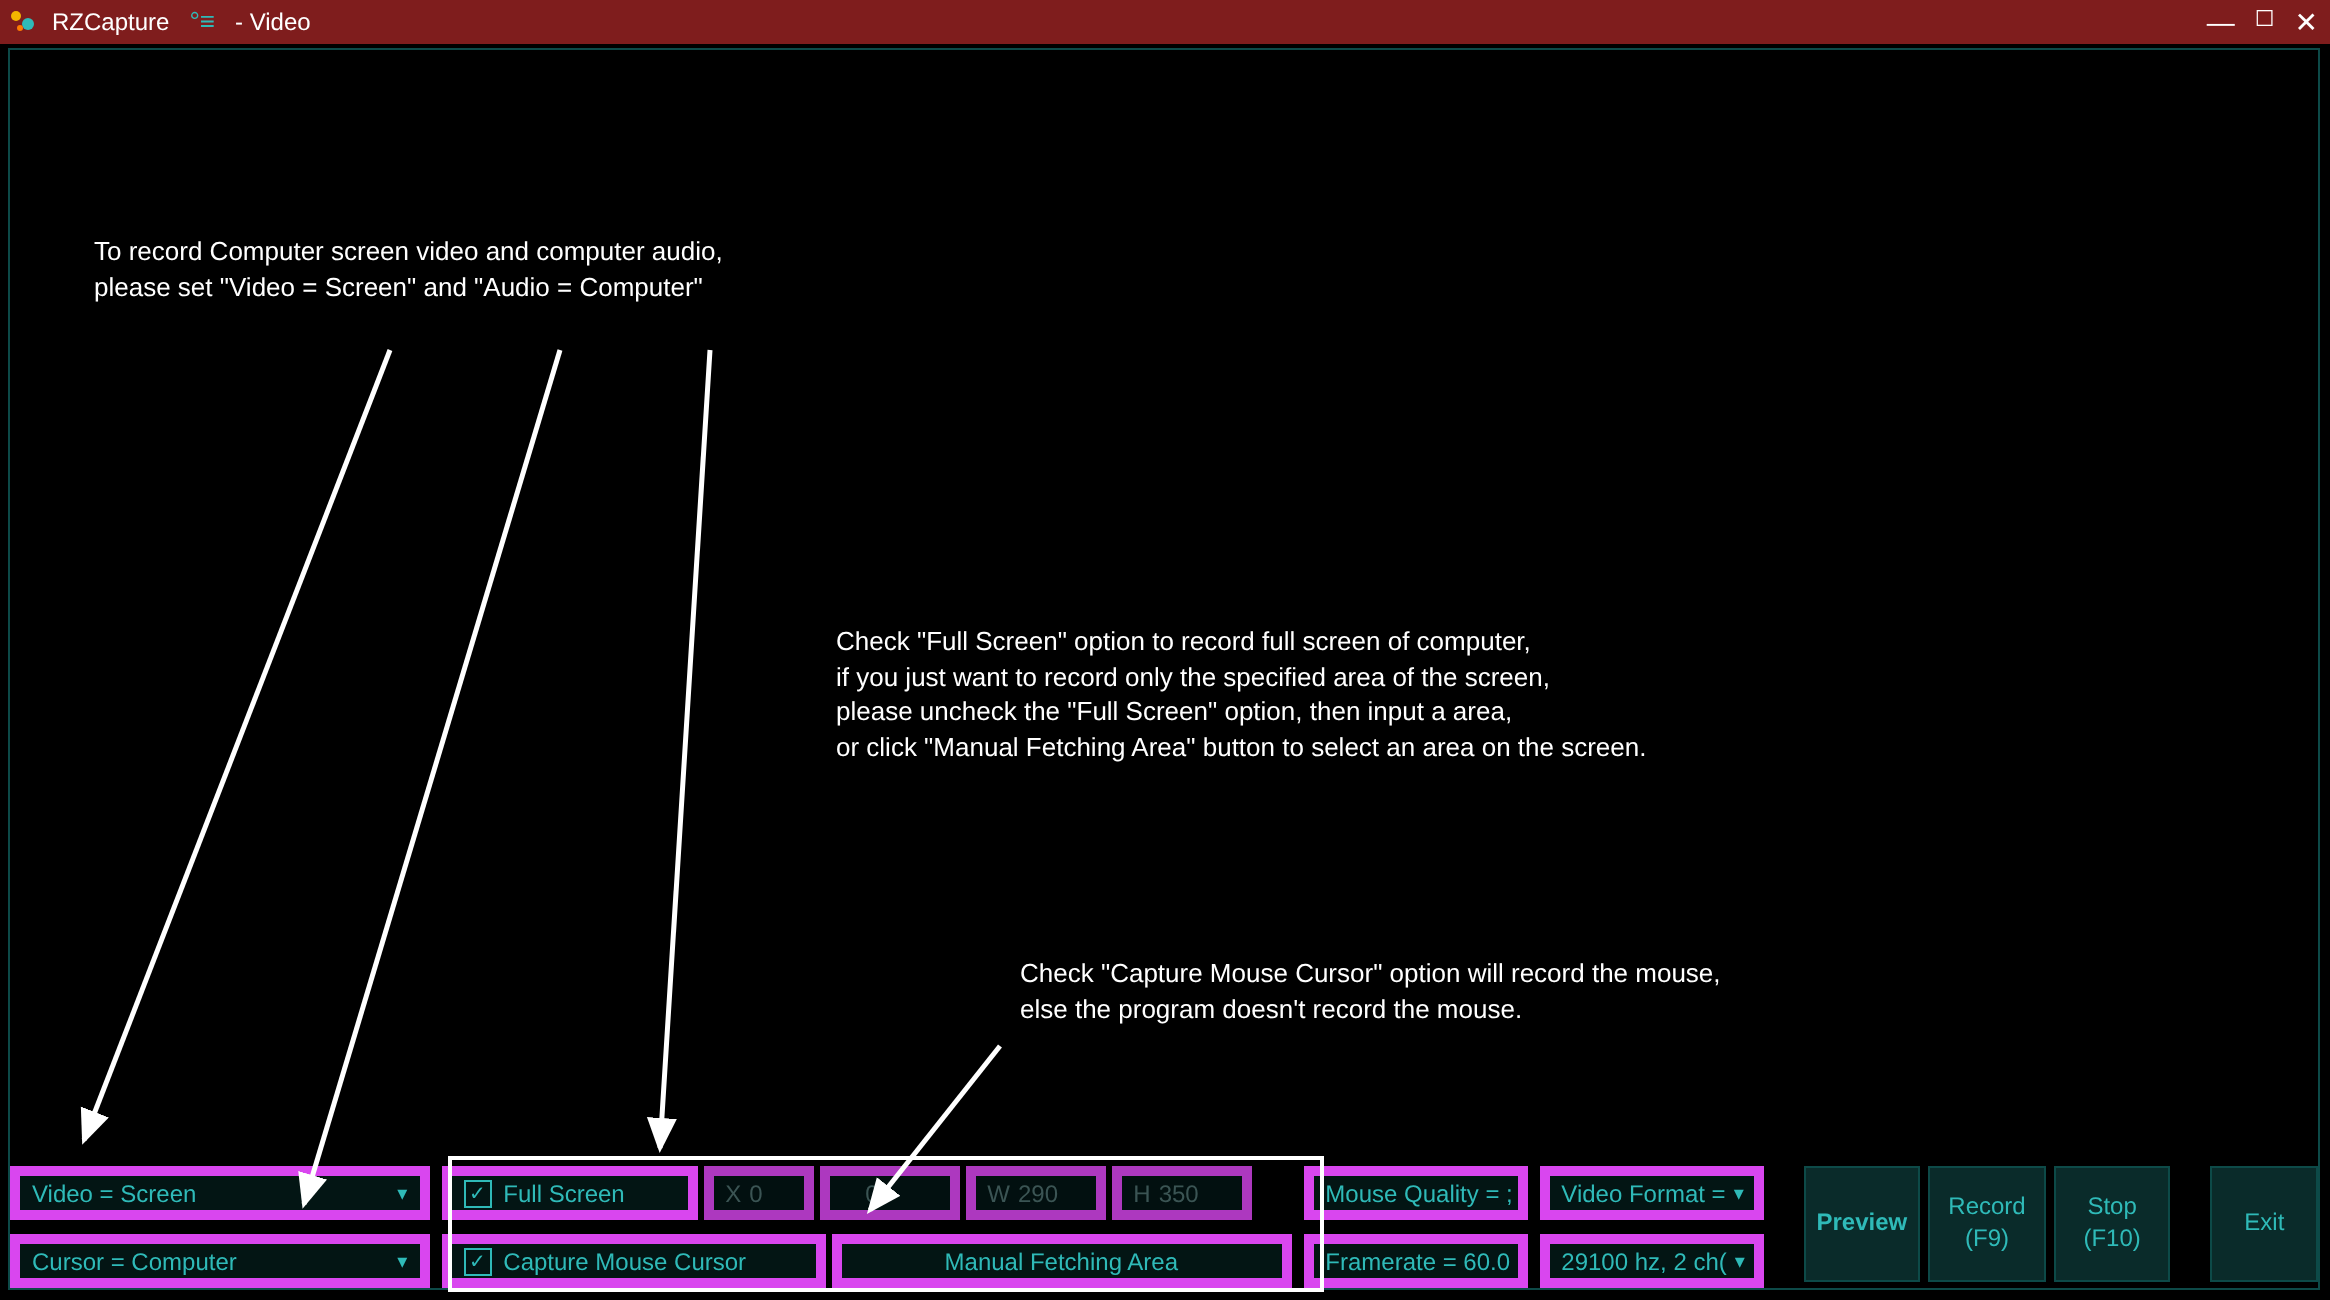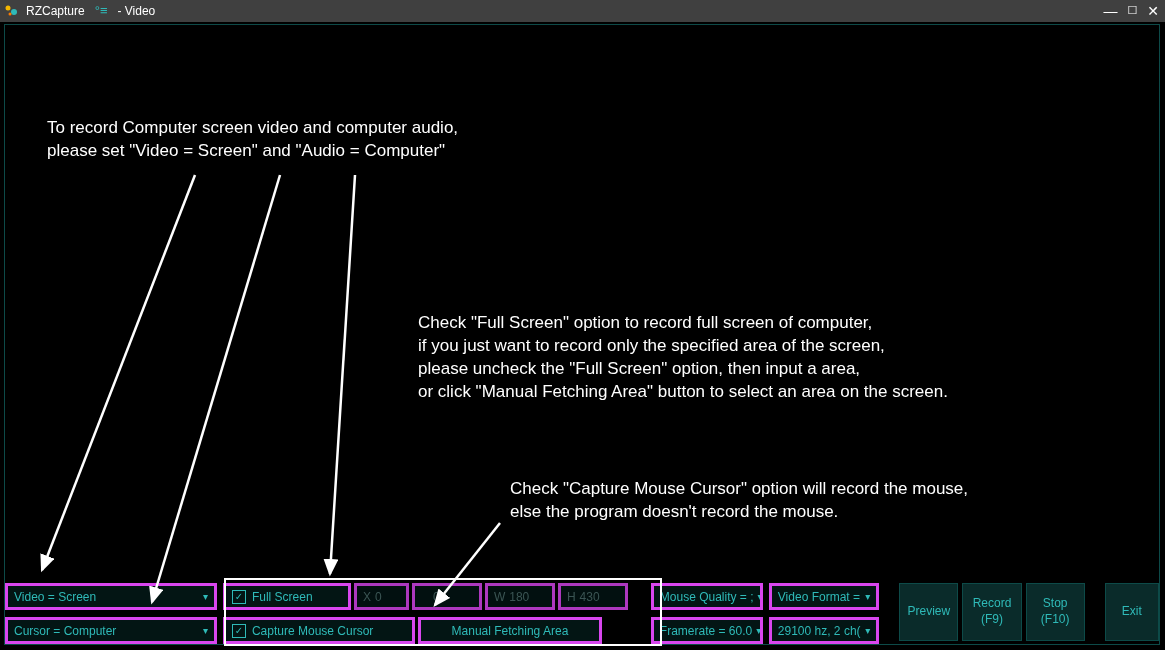--- a/index.html
+++ b/index.html
@@ -9,21 +9,21 @@
     height: 650px;
     background: #000;
     font-family: "Segoe UI", sans-serif;
     color: #fff;
     overflow: hidden;
   }
   .titlebar {
     height: 22px;
     display: flex;
     align-items: center;
-    background: #404040;
+    background: #7f1d1d;
     padding: 0 4px;
     font-size: 12px;
     color: #fff;
     position: relative;
   }
   .titlebar .app-icon {
     width: 16px;
     height: 16px;
     margin-right: 6px;
     display: flex;
@@ -78,21 +78,21 @@
     position: absolute;
     left: 0;
     top: 0;
     width: 100%;
     height: 100%;
     pointer-events: none;
   }
   .anno-text {
     position: absolute;
     color: #fff;
-    font-size: 17px;
+    font-size: 13px;
     line-height: 1.35;
     white-space: nowrap;
     pointer-events: auto;
   }
 
   
   .controls {
     position: absolute;
     left: 0;
     bottom: 0;
@@ -100,21 +100,21 @@
     height: 61px;
     display: flex;
     align-items: stretch;
   }
   .col {
     display: flex;
     flex-direction: column;
     justify-content: space-between;
   }
   .cell {
-    border: 3px solid #d946ef;
+    border: 5px solid #d946ef;
     background: #031514;
     height: 27px;
     box-sizing: border-box;
     display: flex;
     align-items: center;
     padding: 0 6px;
     font-size: 12px;
     color: #2fbab8;
     overflow: hidden;
     white-space: nowrap;
@@ -154,21 +154,21 @@
     color: #4a6a69;
     gap: 4px;
   }
   .xywh .cell.disabled {
     opacity: 0.8;
   }
   .manual-btn {
     cursor: pointer;
     color: #2fbab8;
     justify-content: center;
-    width: 184px;
+    width: 230px;
   }
   .big-btn {
     border: 1px solid #0d4a48;
     background: #0a2b2a;
     color: #2fbab8;
     font-size: 12px;
     display: flex;
     flex-direction: column;
     align-items: center;
     justify-content: center;
@@ -233,25 +233,25 @@
           <div class="cell disabled">
             <span>X</span>
             <span>0</span>
           </div>
           <div class="cell disabled" style="width:70px;">
             <span style="visibility:hidden;">Y</span>
             <span>0</span>
           </div>
           <div class="cell disabled" style="width:70px;">
             <span>W</span>
-            <span>180</span>
+            <span>290</span>
           </div>
           <div class="cell disabled" style="width:70px;">
             <span>H</span>
-            <span>430</span>
+            <span>350</span>
           </div>
         </div>
       </div>
       <div style="display:flex; gap:3px; height:27px;">
         <div class="cell checkbox" style="width:192px;">
           <span class="box">✓</span>
           <span>Capture Mouse Cursor</span>
         </div>
         <div class="cell manual-btn">
           <span>Manual Fetching Area</span>
@@ -274,21 +274,21 @@
       <div class="cell dropdown">
         <span>Video Format =</span>
         <span class="arrow">▾</span>
       </div>
       <div class="cell dropdown">
         <span>29100 hz, 2 ch(</span>
         <span class="arrow">▾</span>
       </div>
     </div>
 
-    <div class="big-btn" style="width:60px; height:58px; margin-right:4px;">
+    <div class="big-btn" style="width:60px; height:58px; margin-right:4px;font-weight:bold;">
       <span>Preview</span>
     </div>
     <div class="big-btn" style="width:60px; height:58px; margin-right:4px;">
       <span>Record</span>
       <span>(F9)</span>
     </div>
     <div class="big-btn" style="width:60px; height:58px; margin-right:20px;">
       <span>Stop</span>
       <span>(F10)</span>
     </div>

